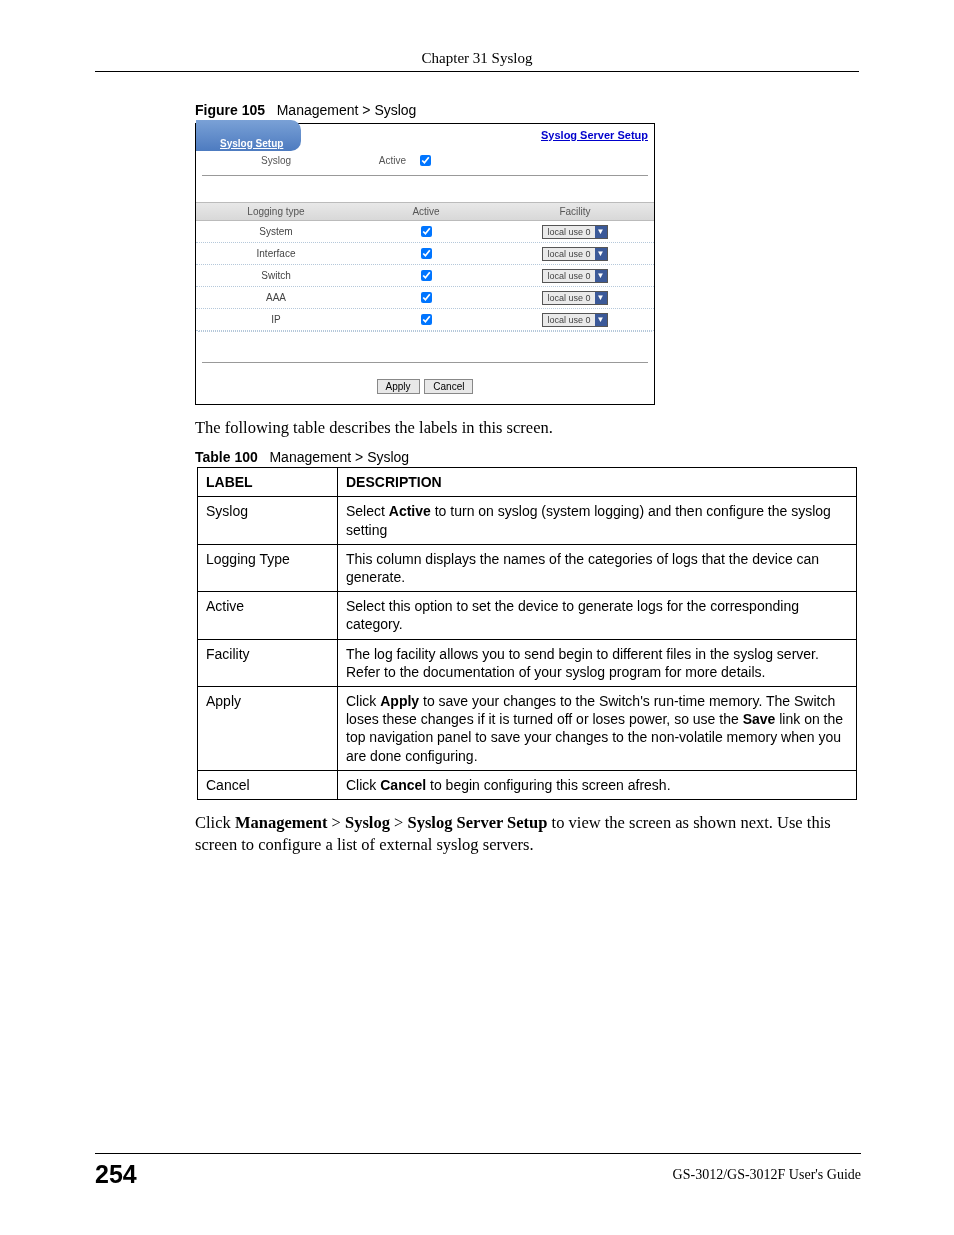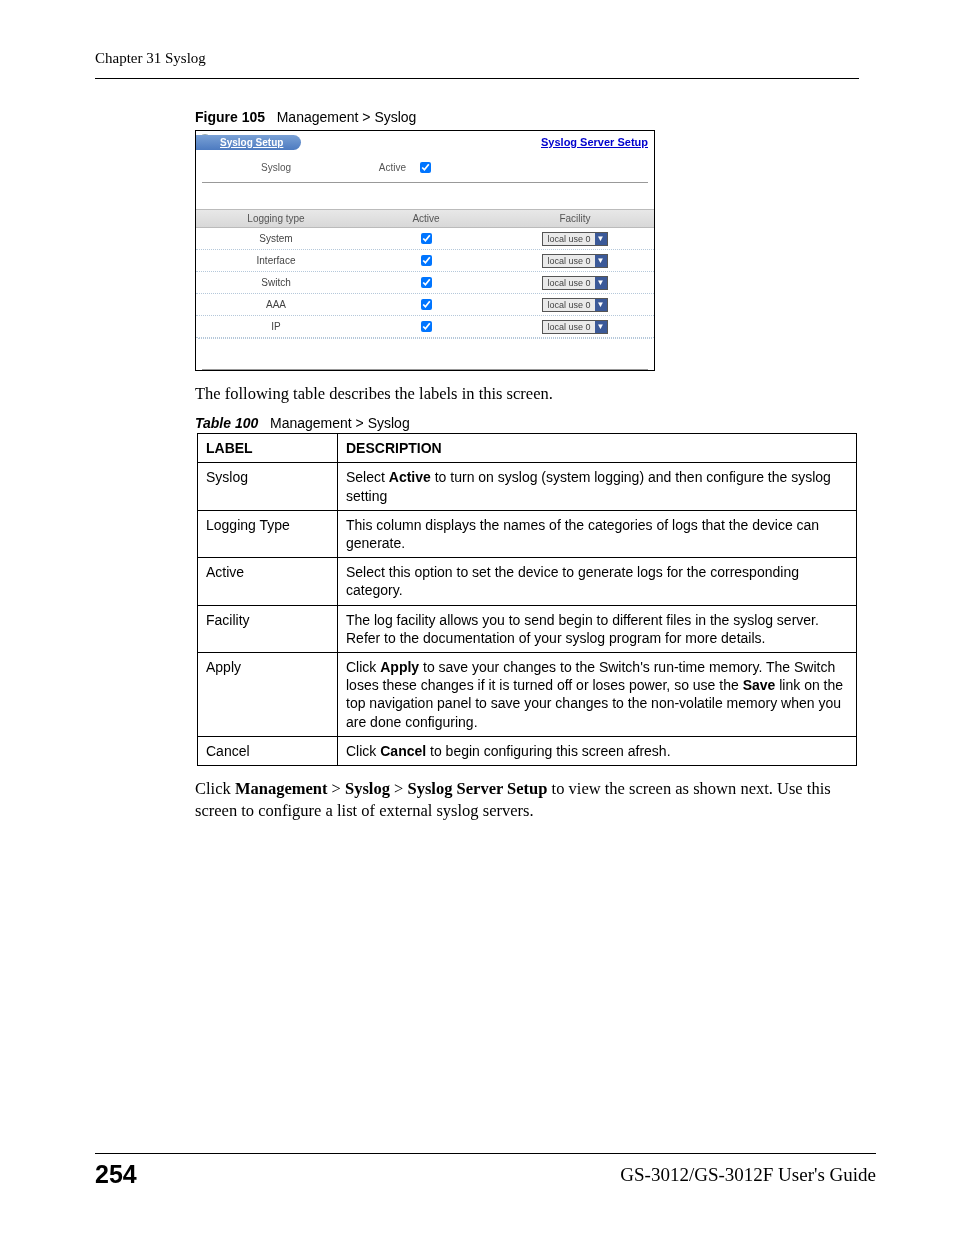--- a/index.html
+++ b/index.html
@@ -11,23 +11,23 @@
       color: #000;
       width: 954px;
     }
     .page {
       padding: 50px 95px 50px 95px;
       min-height: 1235px;
       position: relative;
     }
     .header-row {
       display: flex;
-      justify-content: flex-start;
+      justify-content: center;
       font-size: 15px;
-      margin-bottom: 11px;
+      margin-bottom: 4px;
     }
     .header-divider {
       border: none;
       border-top: 1.5px solid #000;
       margin: 0 0 30px 0;
     }
     .fig-caption {
       font-family: Arial, sans-serif;
       font-size: 14px;
       margin-left: 100px;
@@ -53,21 +53,21 @@
       position: relative;
       height: 18px;
       display: flex;
       align-items: center;
     }
     .tab-pill-bg {
       background: linear-gradient(#7aa1d6, #4d7bc0);
       color: #fff;
       font-weight: bold;
       font-size: 10px;
-      padding: 2px 18px 2px 24px;
+      padding: 18px 18px 2px 24px;
       border-radius: 0 10px 10px 0;
       text-decoration: underline;
       position: relative;
     }
     .tab-circle {
       position: absolute;
       left: 2px;
       top: 1px;
       width: 14px;
       height: 14px;
@@ -156,21 +156,21 @@
       font-size: 16.5px;
       margin: 12px 0 10px 100px;
       line-height: 1.35;
     }
     .table-caption {
       font-family: Arial, sans-serif;
       font-size: 14px;
       margin-left: 100px;
       margin-bottom: 2px;
     }
-    .table-caption .tbl-num { font-weight: bold; font-style: italic; }
+    .table-caption .tbl-num { font-weight: bold; }
     .desc-table {
       margin-left: 102px;
       width: 660px;
       border-collapse: collapse;
       font-family: Arial, sans-serif;
       font-size: 14px;
     }
     .desc-table th, .desc-table td {
       border: 1px solid #000;
       padding: 5px 8px;
@@ -186,39 +186,39 @@
     .section-heading {
       font-family: Arial, sans-serif;
       font-size: 26px;
       font-weight: bold;
       margin: 48px 0 18px 0;
     }
     .footer-area {
       position: absolute;
       bottom: 46px;
       left: 95px;
-      right: 78px;
+      right: 93px;
     }
     .footer-divider {
       border: none;
       border-top: 1.5px solid #000;
       margin: 0 0 6px 0;
     }
     .footer-row {
       display: flex;
       justify-content: space-between;
       align-items: center;
     }
     .page-num {
       font-family: Arial, sans-serif;
       font-size: 25px;
       font-weight: bold;
     }
     .guide-name {
-      font-size: 19px;
+      font-size: 14px;
     }
     .chk {
       width: 11px;
       height: 11px;
       vertical-align: middle;
     }
   </style>
 </head>
 <body>
 
@@ -306,20 +306,24 @@
         <span class="mini-select">
           <span class="sel-txt">local use 0</span>
           <span class="sel-arr">▼</span>
         </span>
       </div>
     </div>
     <div style="border-bottom:1px dotted #b5c8da; margin:0 2px;"></div>
     <div style="height:30px"></div>
     <hr class="shot-hr">
 
+    <div class="shot-btn-row">
+      <button class="shot-btn">Apply</button>
+      <button class="shot-btn">Cancel</button>
+    </div>
   </div>
 
   <div class="body-text">The following table describes the labels in this screen.</div>
 
   <div class="table-caption">
     <span class="tbl-num">Table 100</span>&nbsp;&nbsp;
     <span>Management &gt; Syslog</span>
   </div>
 
   <table class="desc-table">

